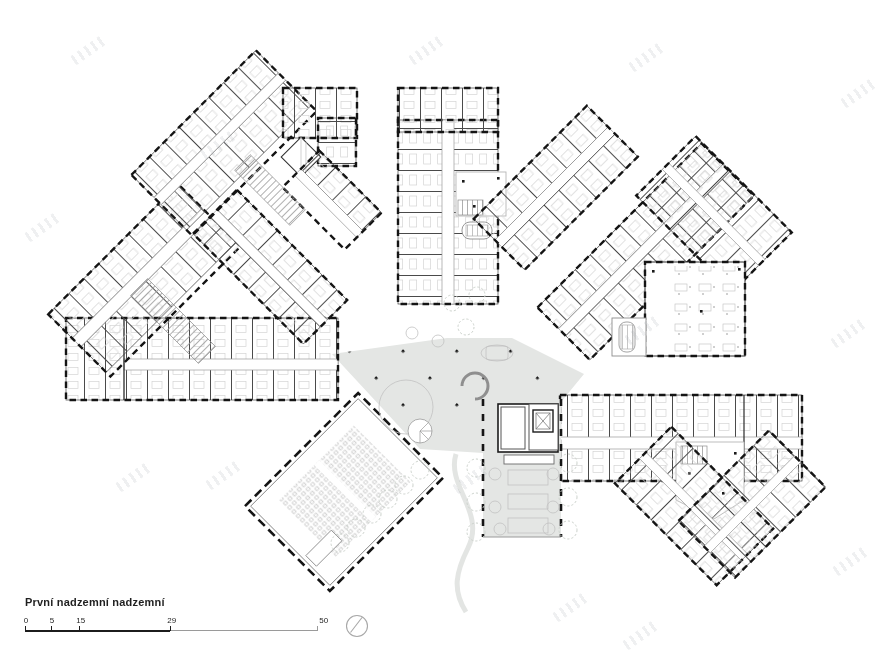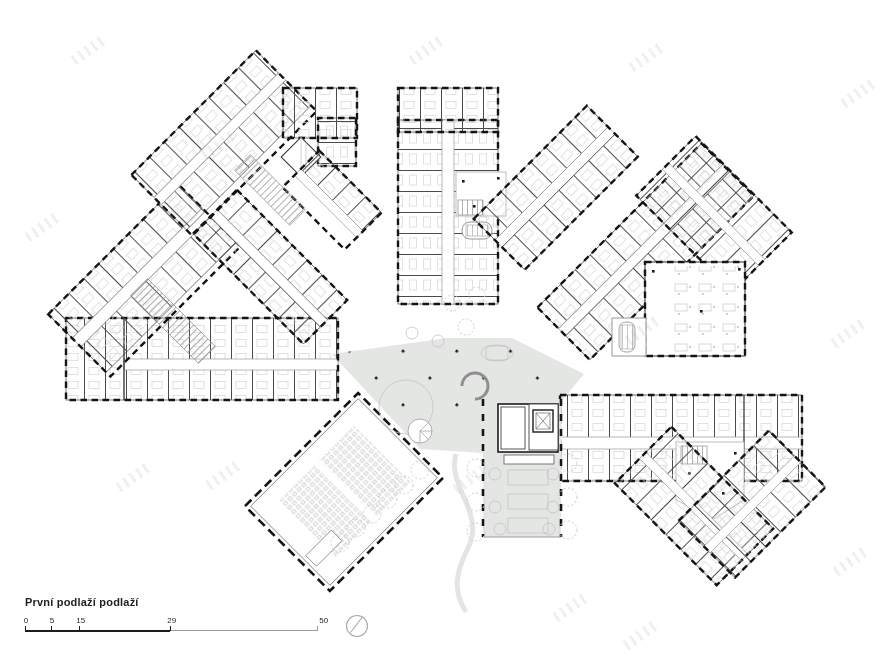--- a/index.html
+++ b/index.html
@@ -269,21 +269,21 @@
 <div class="wm" style="left:24px;top:222px;"></div>
 <div class="wm" style="left:115px;top:472px;"></div>
 <div class="wm" style="left:205px;top:470px;"></div>
 <div class="wm" style="left:452px;top:474px;"></div>
 <div class="wm" style="left:624px;top:325px;"></div>
 <div class="wm" style="left:830px;top:328px;"></div>
 <div class="wm" style="left:622px;top:630px;"></div>
 <div class="wm" style="left:832px;top:556px;"></div>
 <div class="wm" style="left:552px;top:602px;"></div>
 
-<div class="plan-title">První podlaží podlaží</div>
+<div class="plan-title">První nadzemní nadzemní</div>
 
 <div class="scalebar">
   <span class="sb-num" style="left:0px">0</span>
   <span class="sb-num" style="left:26px">5</span>
   <span class="sb-num" style="left:54px">15</span>
   <span class="sb-num" style="left:145px">29</span>
   <span class="sb-num" style="left:297px">50</span>
   <div class="sb-seg dark" style="left:0;width:145px;"></div>
   <div class="sb-seg lite" style="left:145px;width:147px;"></div>
   <div class="sb-tick" style="left:0px"></div>

